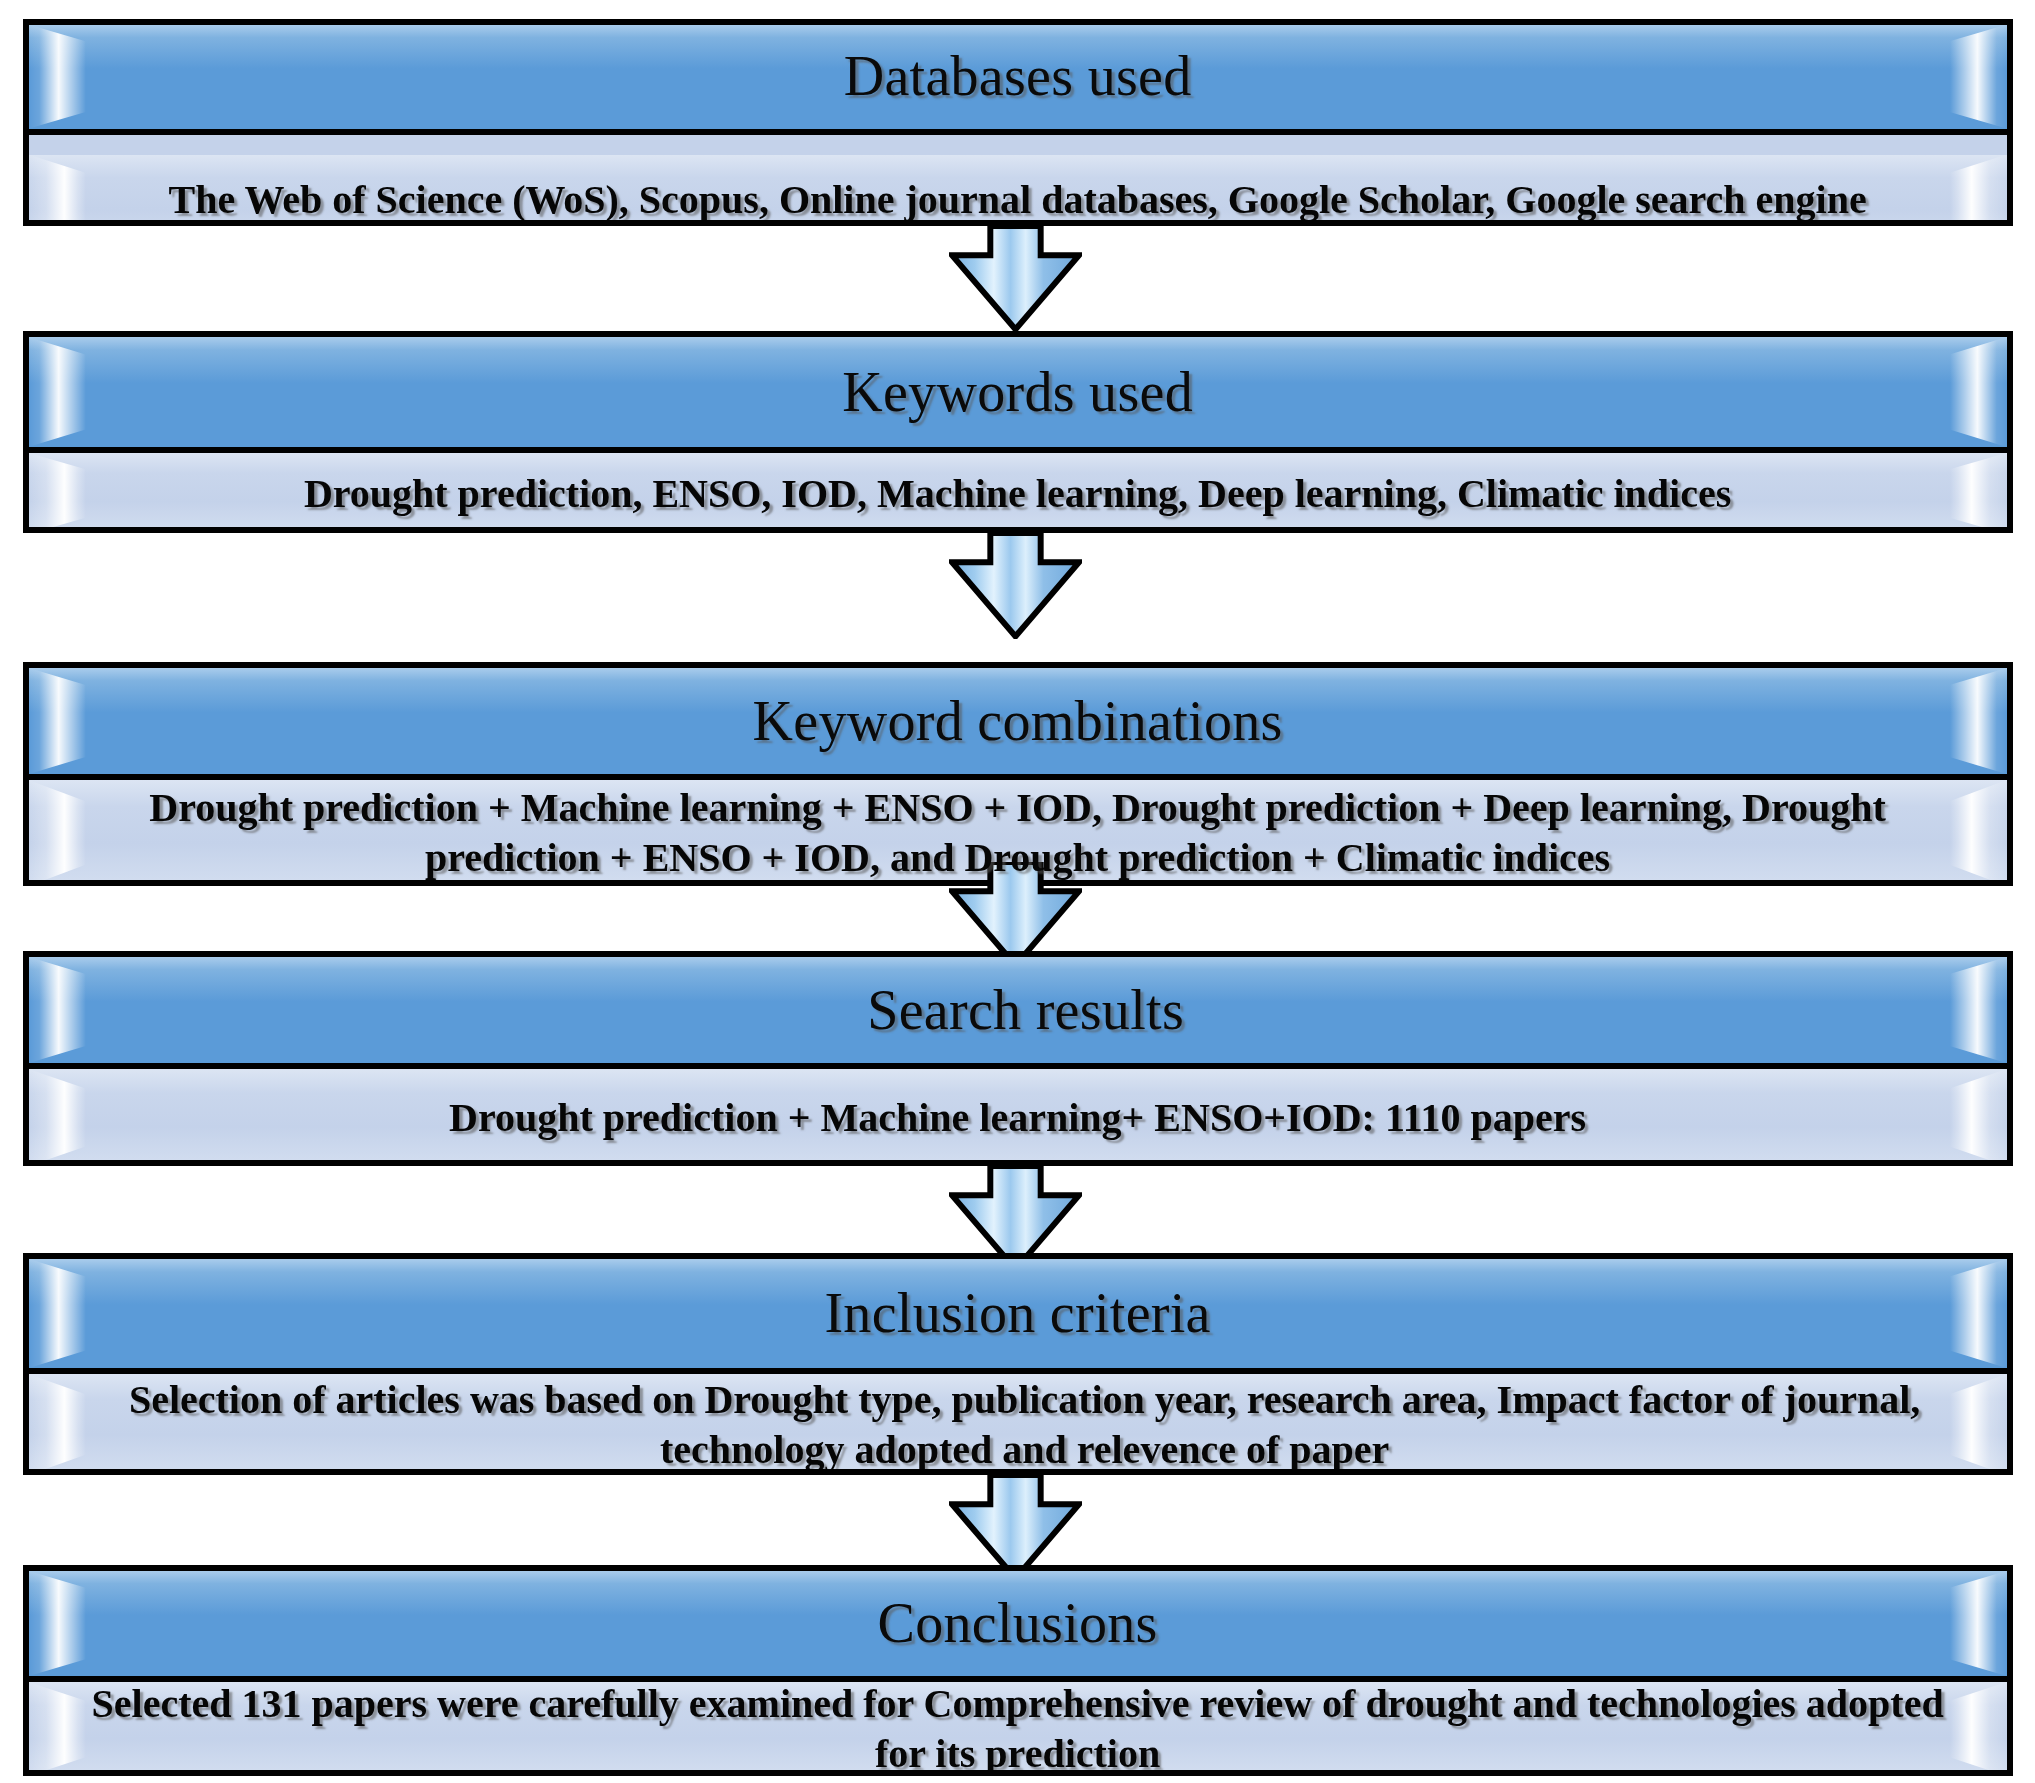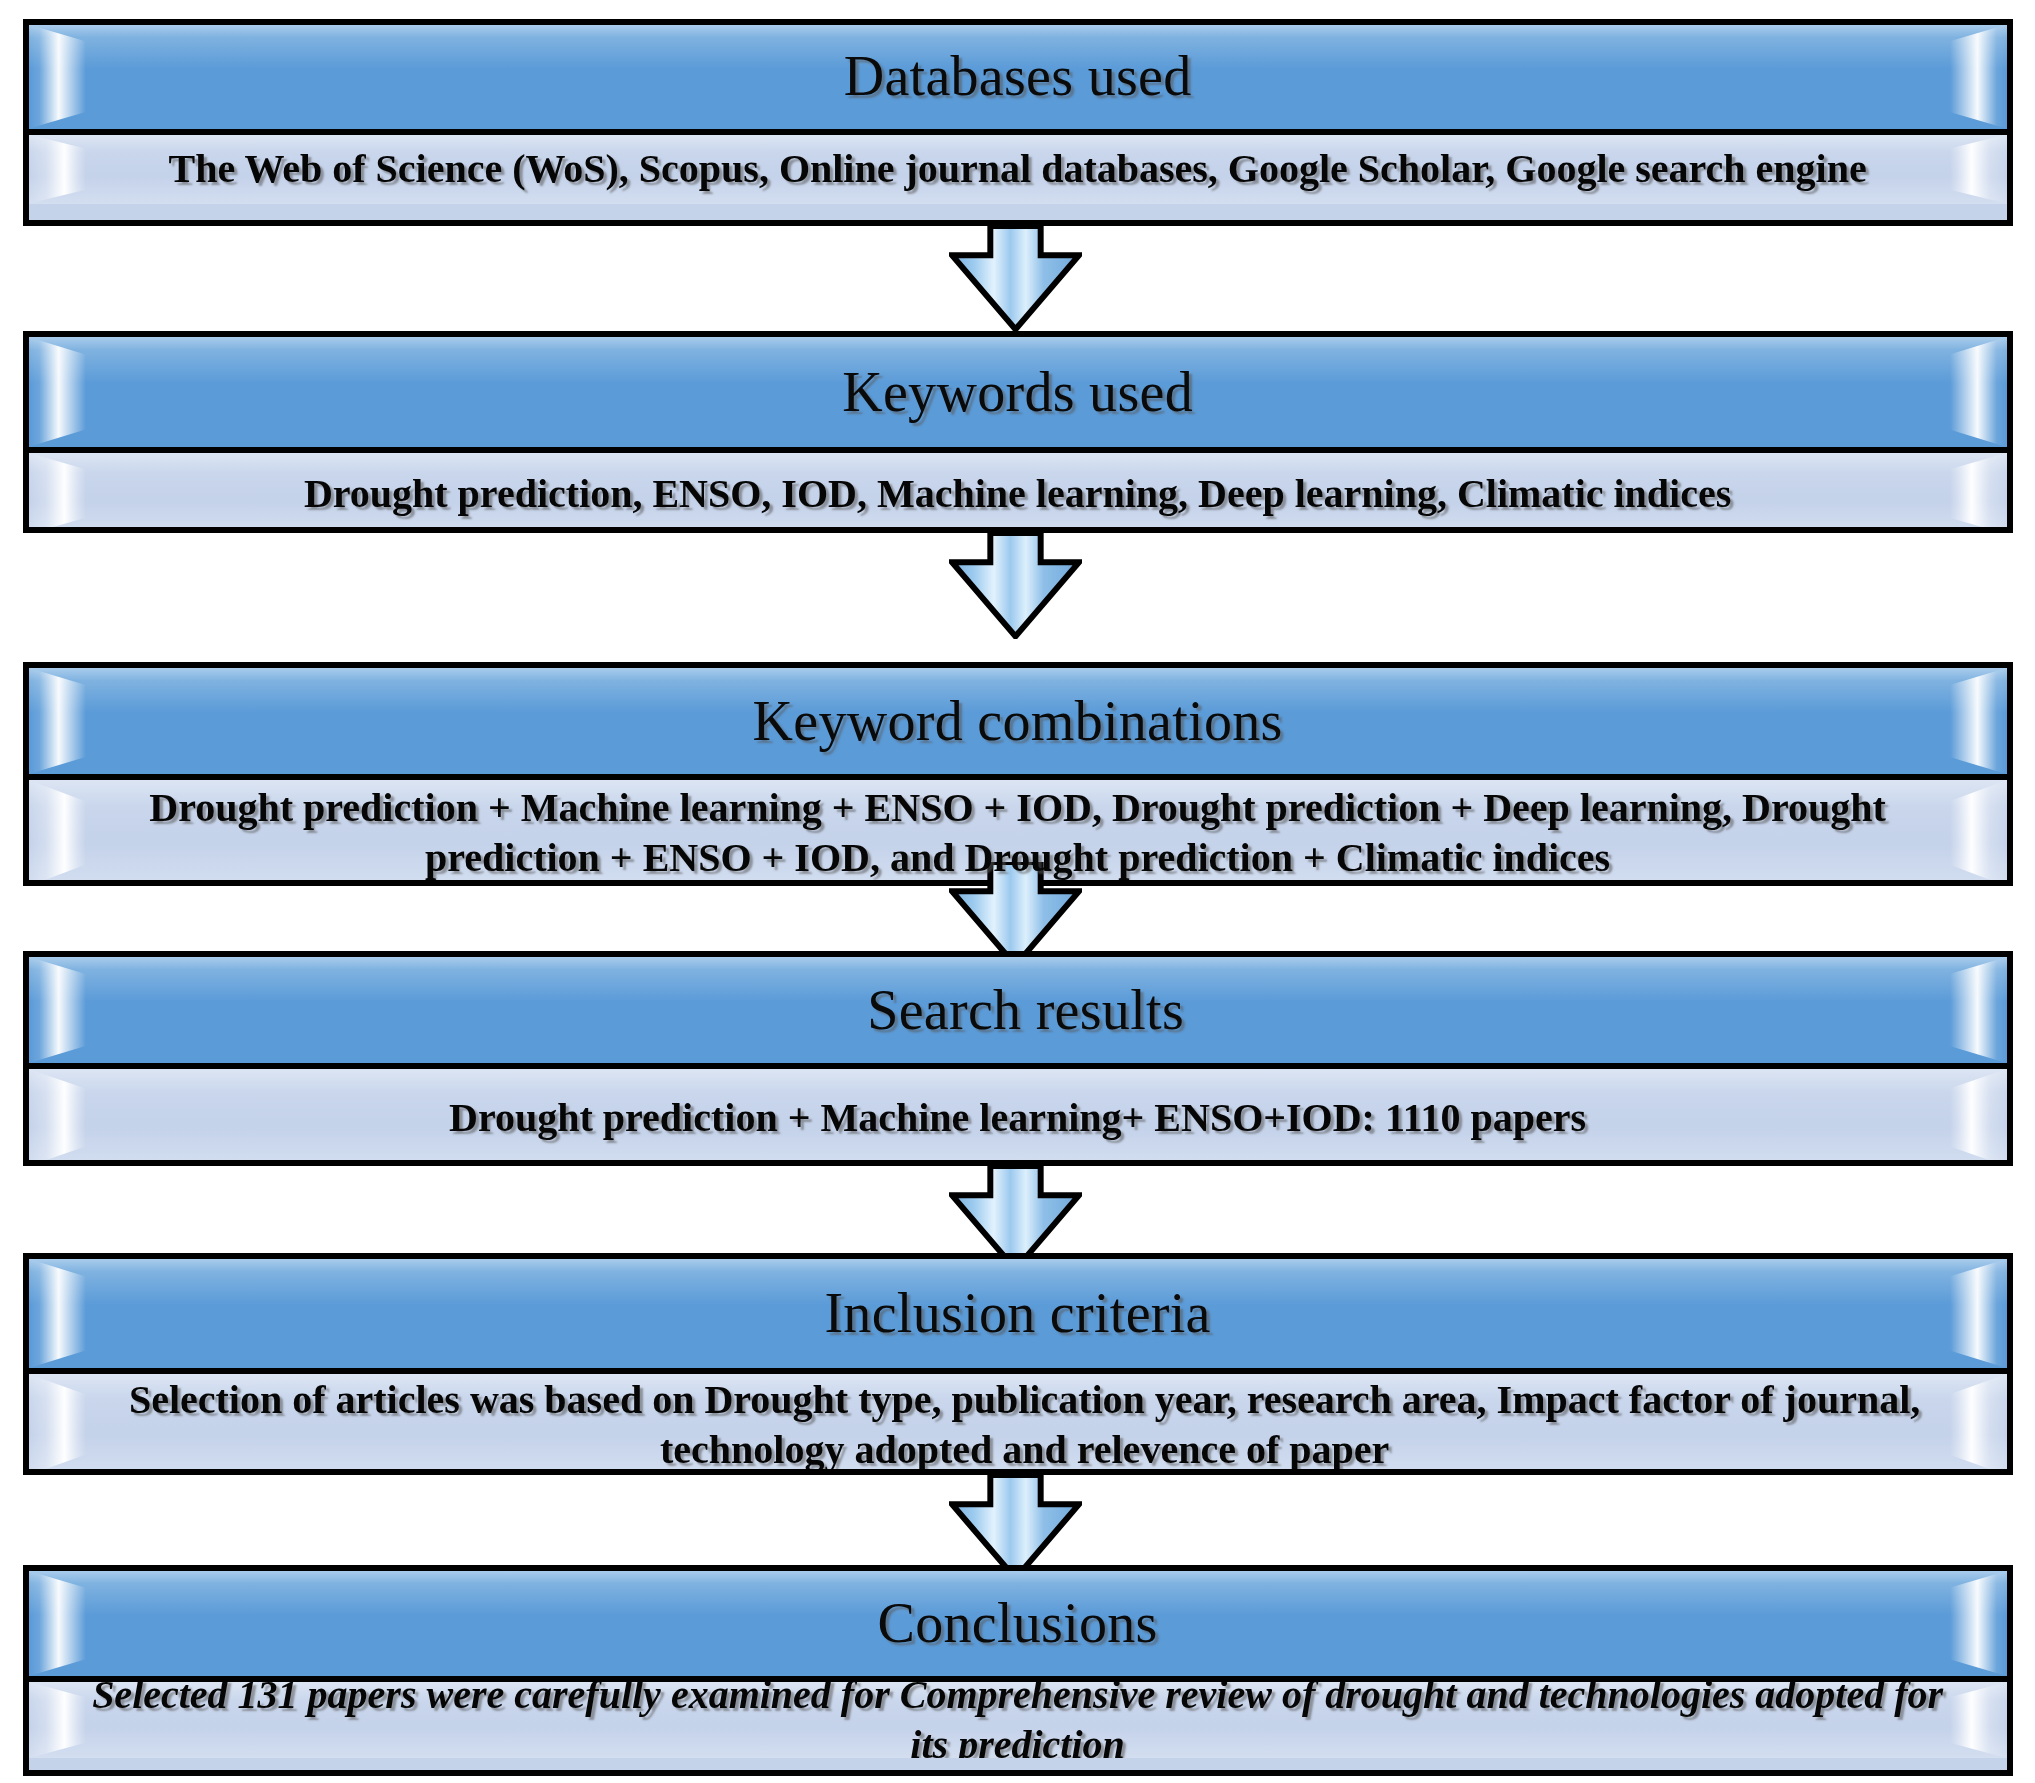--- a/index.html
+++ b/index.html
@@ -146,21 +146,21 @@
 <body>
 
 <div id="flow">
 
   <div class="step" style="top:18.6px; height:207px;">
     <div class="step-header" style="height:104px;">
       <span class="bevel bevel-l"></span>
       <span class="bevel bevel-r"></span>
       <div class="title-text">Databases used</div>
     </div>
-    <div class="step-body" style="height:69px;">
+    <div class="step-body" style="height:91px;margin-top:20px;">
       <span class="bevel bevel-l"></span>
       <span class="bevel bevel-r"></span>
       <div class="body-text">The Web of Science (WoS), Scopus, Online journal databases, Google Scholar, Google search engine</div>
     </div>
   </div>
 
   <div class="connector" style="top:226px;">
     <svg viewBox="0 0 200 160" width="133" height="106">
       <defs>
         <linearGradient id="ag1" x1="0" y1="0" x2="1" y2="0">
@@ -252,21 +252,21 @@
       <polygon points="62,0 138,0 138,44 196,44 100,156 4,44 62,44" fill="url(#ag1)" stroke="#000000" stroke-width="9" stroke-linejoin="miter"></polygon>
     </svg>
   </div>
 
   <div class="step" style="top:1565px; height:211px;">
     <div class="step-header" style="height:105px;">
       <span class="bevel bevel-l"></span>
       <span class="bevel bevel-r"></span>
       <div class="title-text">Conclusions</div>
     </div>
-    <div class="step-body" style="height:76px;font-style:italic;">
+    <div class="step-body" style="height:94px;">
       <span class="bevel bevel-l"></span>
       <span class="bevel bevel-r"></span>
       <div class="body-text">Selected 131 papers were carefully examined for Comprehensive review of drought and technologies adopted for its prediction</div>
     </div>
   </div>
 
 </div>
 
 
 </body></html>

